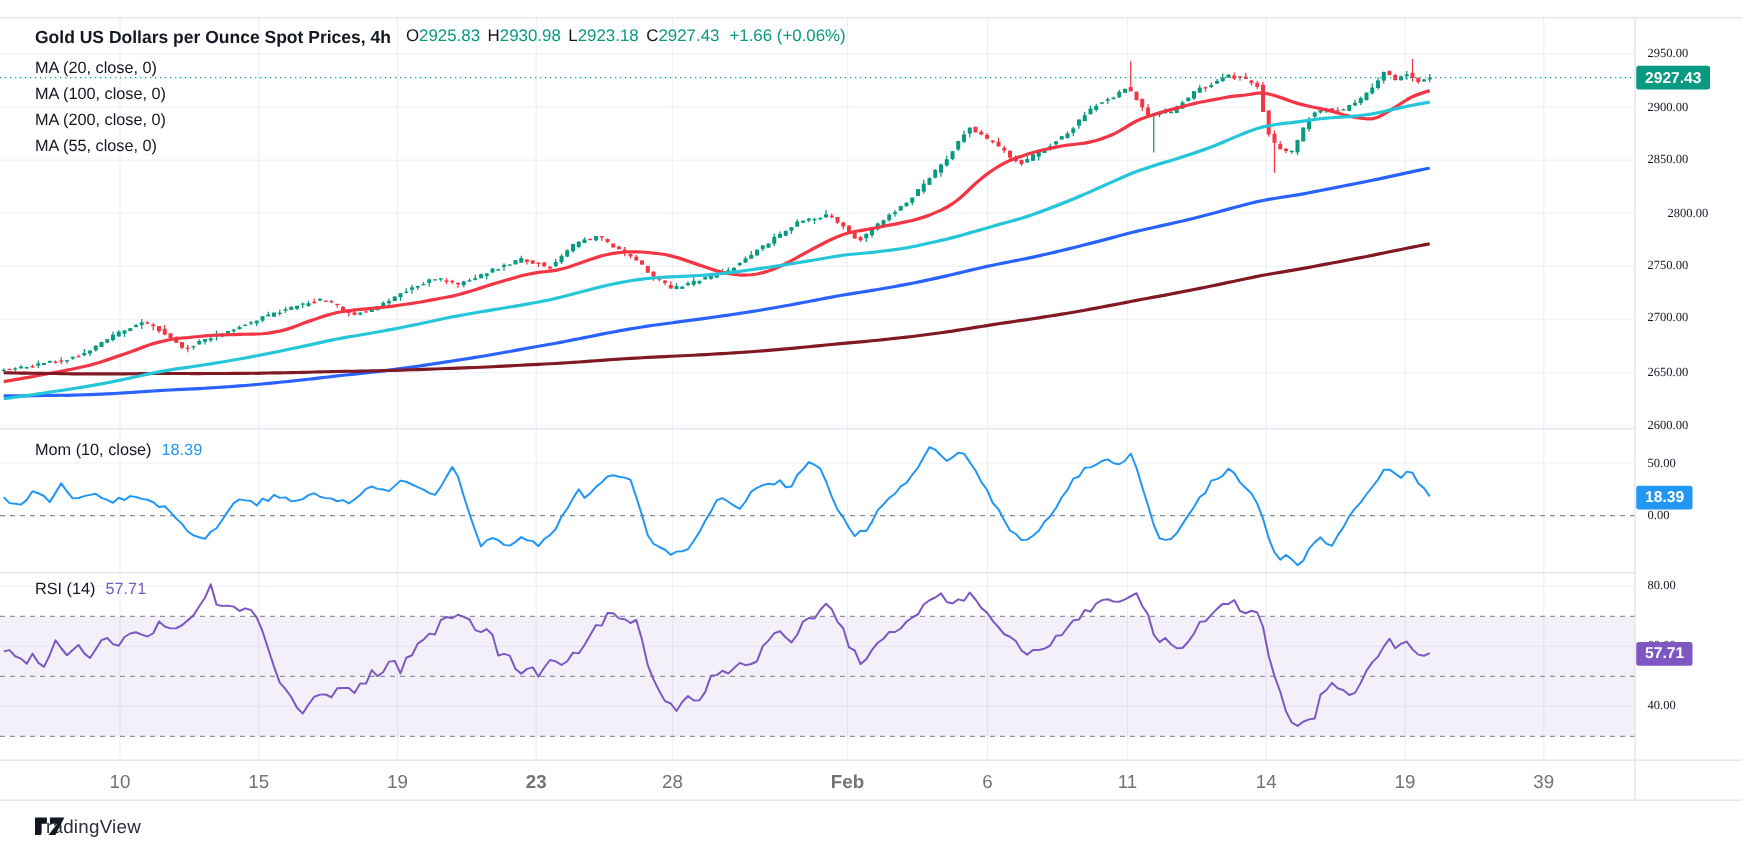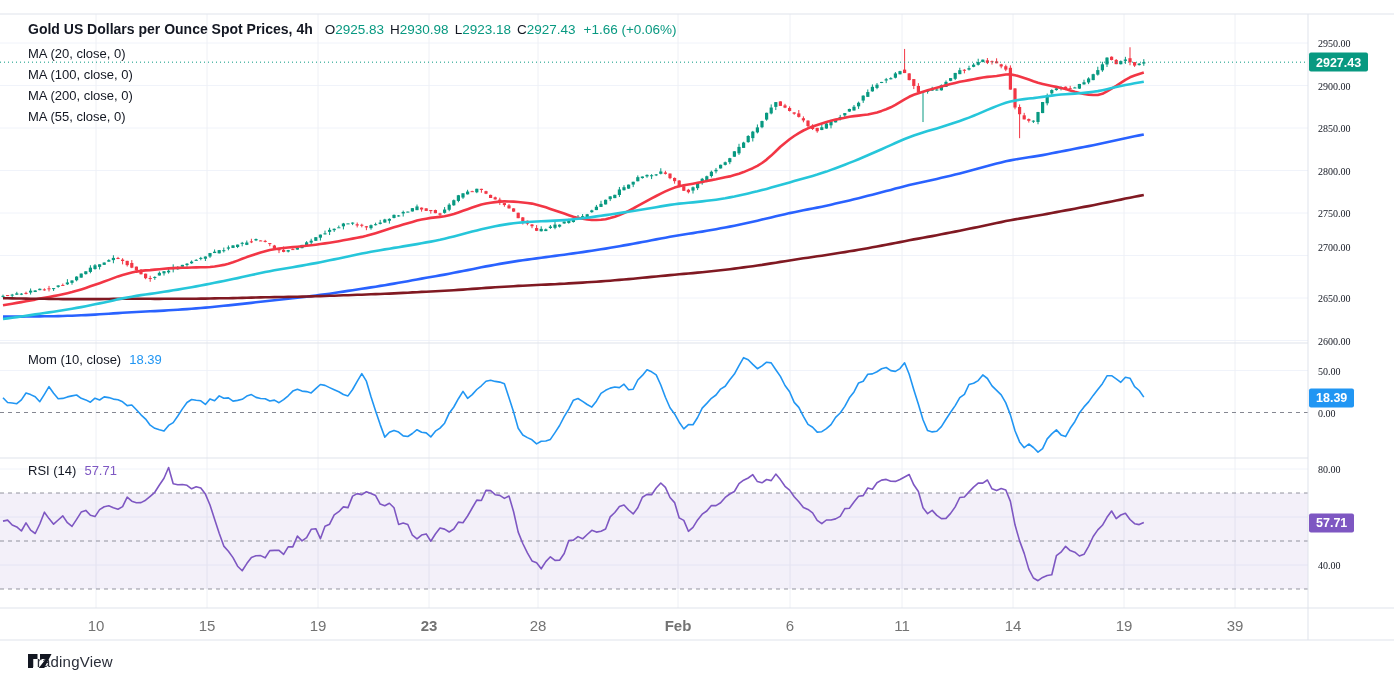--- a/index.html
+++ b/index.html
@@ -1,20 +1,20 @@
 <!DOCTYPE html>
 <html><head>
 <meta charset="utf-8">
 <style>
   html,body{margin:0;padding:0;background:#fff;}
   .stage{position:relative;width:1394px;height:686px;background:#ffffff;overflow:hidden;
          font-family:"Liberation Sans","DejaVu Sans",sans-serif;color:#131722;}
   .abs{position:absolute;}
   svg{position:absolute;left:0;top:0;}
-  .hdr{left:28px;top:21px;font-size:13.5px;white-space:nowrap;display:flex;align-items:center;gap:6px;}
+  .hdr{left:28px;top:21px;font-size:13.5px;white-space:nowrap;display:flex;align-items:flex-start;gap:6px;}
   .hdr .t{font-weight:700;font-size:14px;color:#131722;margin-right:6px;}
   .ohlc-k{color:#131722;}
   .ohlc-v{color:#089981;}
   .chg{color:#089981;margin-left:2px;}
   .ma-row{left:28px;font-size:13px;color:#131722;white-space:nowrap;}
   .ind-lab{left:28px;font-size:13px;color:#131722;white-space:nowrap;}
   .ind-lab .val{margin-left:8px;font-weight:400;}
   .axlab{font-size:10px;color:#131722;left:1318px;transform:translateY(-50%);white-space:nowrap;font-family:Liberation Serif, serif;}
   .badge{left:1309px;transform:translateY(-50%);color:#fff;font-size:12.5px;font-weight:700;
          padding:2.5px 7px;border-radius:2px;white-space:nowrap;}
@@ -600,23 +600,23 @@
     <span>Mom (10, close)</span><span class="val" id="momv" style="color: rgb(33, 150, 243);">18.39</span>
   </div>
   <div class="abs ind-lab" style="top:463px">
     <span>RSI (14)</span><span class="val" id="rsiv" style="color: rgb(126, 87, 194);">57.71</span>
   </div>
 
   <div id="price-axis">
       <div class="abs axlab" style="top: 43px;">2950.00</div>
       <div class="abs axlab" style="top: 85.5px;">2900.00</div>
       <div class="abs axlab" style="top: 128px;">2850.00</div>
-      <div class="abs axlab" style="top: 170.5px;">2800.00</div>
+      <div class="abs axlab" style="top: 170.5px; margin-left: 16px;">2800.00</div>
       <div class="abs axlab" style="top: 213px;">2750.00</div>
-      <div class="abs axlab" style="top: 247px; text-align: right;">2700.00</div>
+      <div class="abs axlab" style="top: 254px; text-align: right;">2700.00</div>
       <div class="abs axlab" style="top: 298px;">2650.00</div>
       <div class="abs axlab" style="top: 340.5px;">2600.00</div>
       <div class="abs axlab" style="top: 370.5px;">50.00</div>
       <div class="abs axlab" style="top: 412.5px;">0.00</div>
       <div class="abs axlab" style="top: 469px; text-align: right;">80.00</div>
       <div class="abs axlab" style="top: 517px;">60.00</div>
       <div class="abs axlab" style="top: 565px;">40.00</div>
     </div>
   <div id="time-axis">
       <div class="abs dlab" style="left: 96px; font-weight: 400;">10</div>

